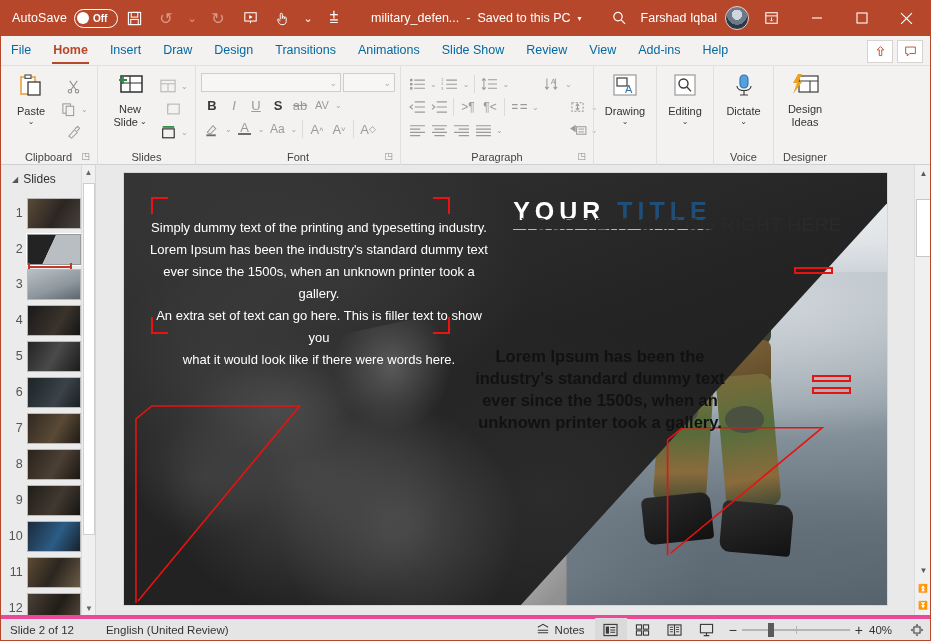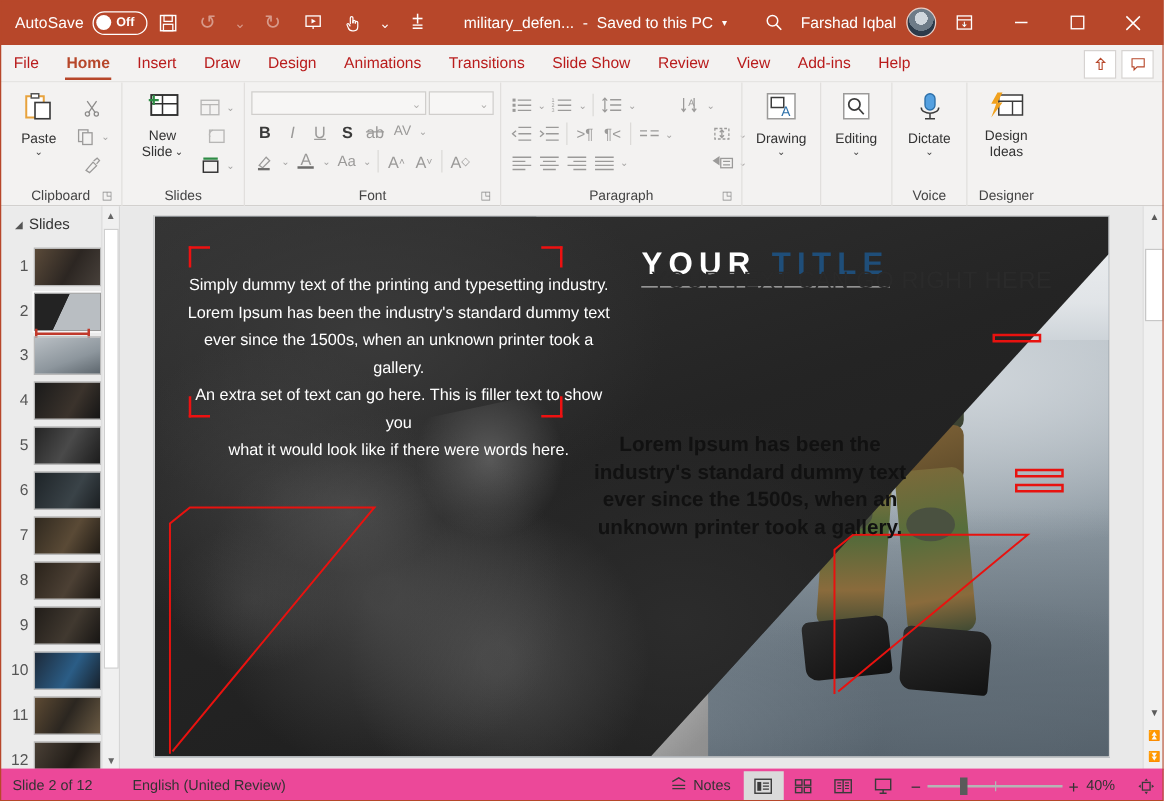--- a/index.html
+++ b/index.html
@@ -45,21 +45,21 @@
   }
   .wbtn { width:45px; height:36px; display:flex; align-items:center; justify-content:center; color:#fff; font-size:13px; }
 
   
   .tabbar {
     position:absolute; top:36px; left:0; width:931px; height:30px;
     background:#f3f2f1; display:flex; align-items:flex-end;
     border-bottom:1px solid #e1dfdd;
   }
   .tab {
-    padding:0 11px; height:29px; line-height:29px; font-size:12.5px; color:#b91c1c;
+    padding:0 11px; height:29px; line-height:29px; font-size:12.5px; color:#0369a1;
     position:relative; white-space:nowrap;
   }
   .tab.active { color:#b7472a; font-weight:600; }
   .tab.active::after {
     content:""; position:absolute; left:10px; right:10px; bottom:1px; height:2.5px; background:#b7472a;
   }
   .tab-right { margin-left:auto; display:flex; gap:4px; padding:0 8px 2px 0; align-items:center; }
   .tab-btn {
     width:26px; height:23px; border:1px solid #d6d3d1; background:#fff;
     display:flex; align-items:center; justify-content:center; color:#b7472a; font-size:12px;
@@ -255,22 +255,22 @@
     color:#111; font-size:16.5px; font-weight:bold; line-height:22px;
   }
 
   
   .rscroll { position:absolute; top:0; right:0; width:17px; bottom:0; background:#f0f0f0; border-left:1px solid #dcdcdc; }
   .rscroll .rth { position:absolute; top:34px; left:1px; width:15px; height:58px; background:#fff; border:1px solid #c8c8c8; }
   .rs-btn { position:absolute; left:0; width:17px; height:17px; display:flex; align-items:center; justify-content:center; font-size:8px; color:#5a5a5a; }
 
   
   .status {
-    position:absolute; left:0; bottom:0; width:931px; height:26px; background:#ec4899;
-    border-top:1px solid #ec4899; display:flex; align-items:center; font-size:11.5px; color:#333;
+    position:absolute; left:0; bottom:0; width:931px; height:26px; background:#e5e5e5;
+    border-top:4px solid #ec4899; display:flex; align-items:center; font-size:11.5px; color:#333;
   }
   .status .s-item { padding:0 10px; white-space:nowrap; }
   .status .right { margin-left:auto; display:flex; align-items:center; }
   .viewbtn { width:32px; height:24px; display:flex; align-items:center; justify-content:center; font-size:14px; color:#444; }
   .viewbtn.active { background:#dadada; }
   .zoomslider { display:flex; align-items:center; gap:5px; padding:0 6px; }
   .track { width:108px; height:2px; background:#b5b5b5; position:relative; }
   .track .tick { position:absolute; left:54px; top:-3px; width:1px; height:8px; background:#b5b5b5; }
   .track .knob2 { position:absolute; left:26px; top:-6px; width:6px; height:14px; background:#5a5a5a; }
   .zoomval { width:34px; font-size:11.5px; }
@@ -354,22 +354,22 @@
       </span>
     </div>
   </div>
 
   <div class="tabbar">
     <div class="tab">File</div>
     <div class="tab active">Home</div>
     <div class="tab">Insert</div>
     <div class="tab">Draw</div>
     <div class="tab">Design</div>
+    <div class="tab">Transitions</div>
     <div class="tab">Animations</div>
-    <div class="tab">Transitions</div>
     <div class="tab">Slide Show</div>
     <div class="tab">Review</div>
     <div class="tab">View</div>
     <div class="tab">Add-ins</div>
     <div class="tab">Help</div>
     <div class="tab-right">
       <span class="tab-btn">
         <svg width="13" height="13" viewBox="0 0 16 16">
             <path d="M8 2 L12 6 H9.5 V13 H6.5 V6 H4 Z" fill="none" stroke="#b7472a" stroke-width="1.1"></path>
           </svg>

